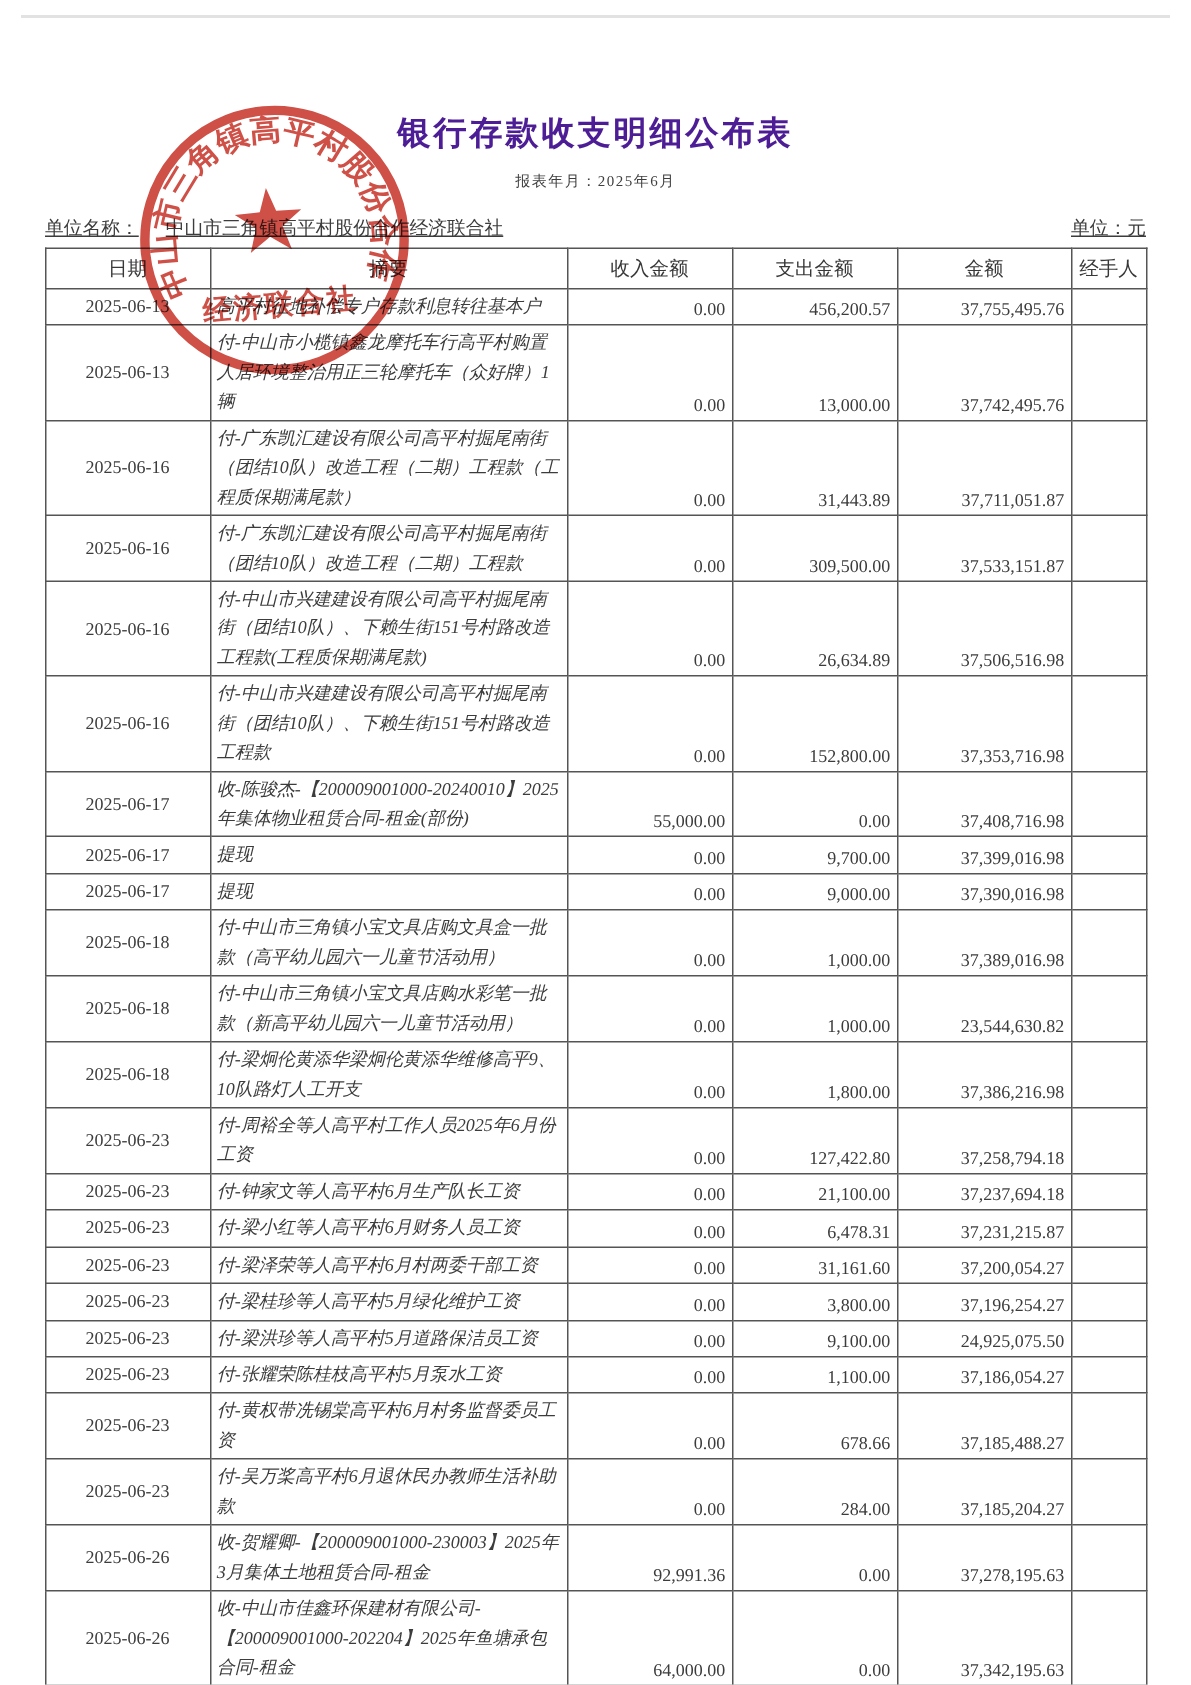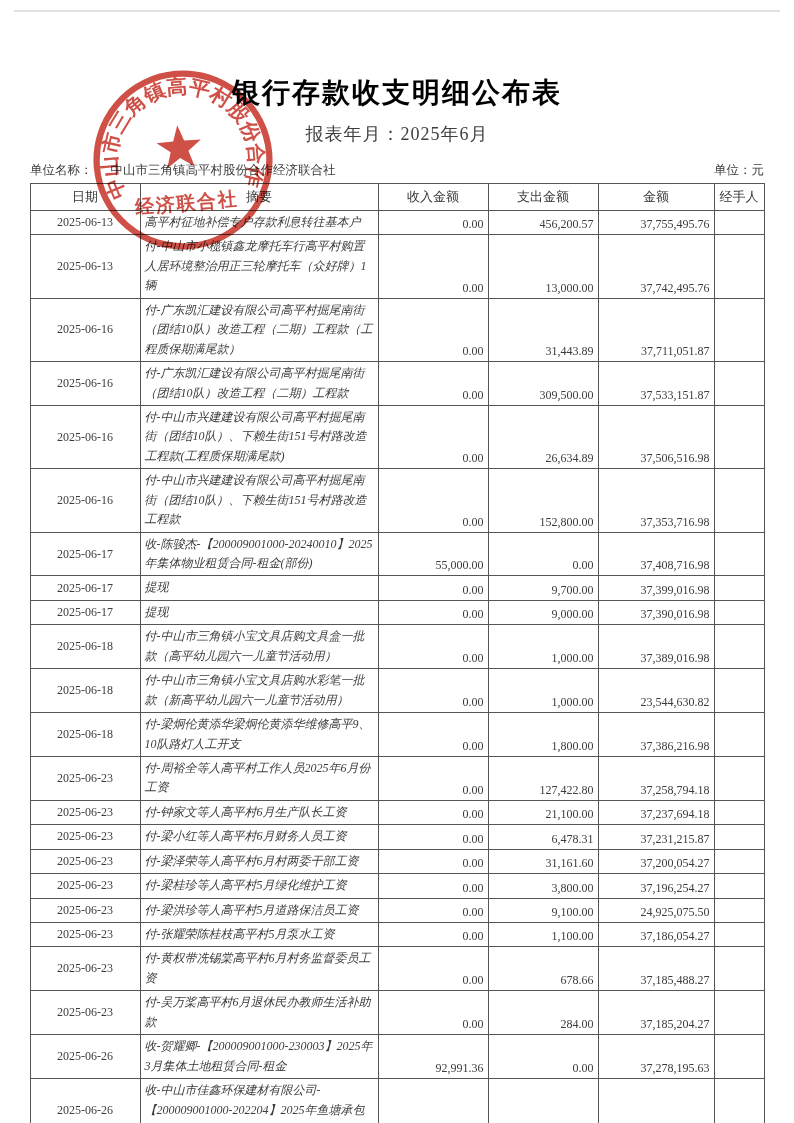--- a/index.html
+++ b/index.html
@@ -11,32 +11,32 @@
     position:relative;
     overflow:hidden;
   }
   .scan-line{
     position:absolute;top:10px;left:14px;width:766px;height:2px;
     background:#e2e2e2;
   }
   .doc{position:relative;padding-top:74px;}
   .title{
     text-align:center;
-    font-size:28px;font-weight:bold;color:#000000;
+    font-size:22px;font-weight:bold;color:#4c1d95;
     letter-spacing:2px;
   }
   .subtitle{
     text-align:center;
-    font-size:18px;color:#3f3f3f;
+    font-size:10px;color:#3f3f3f;
     margin-top:10px;letter-spacing:1px;
   }
   .meta-row{
     width:734px;margin:16px auto 4px auto;
     display:flex;justify-content:space-between;align-items:flex-end;
-    font-size:12.5px;color:#3c3c3c;
+    font-size:12.5px;color:#3c3c3c;text-decoration:underline;
   }
   .meta-left{display:flex;gap:18px;}
   table.ledger{
     width:734px;margin:2px auto 0 auto;
     border-collapse:collapse;table-layout:fixed;
     font-size:12px;color:#3c3c3c;
   }
   table.ledger th, table.ledger td{
     border:1px solid #555;
     padding:2px 4px;

